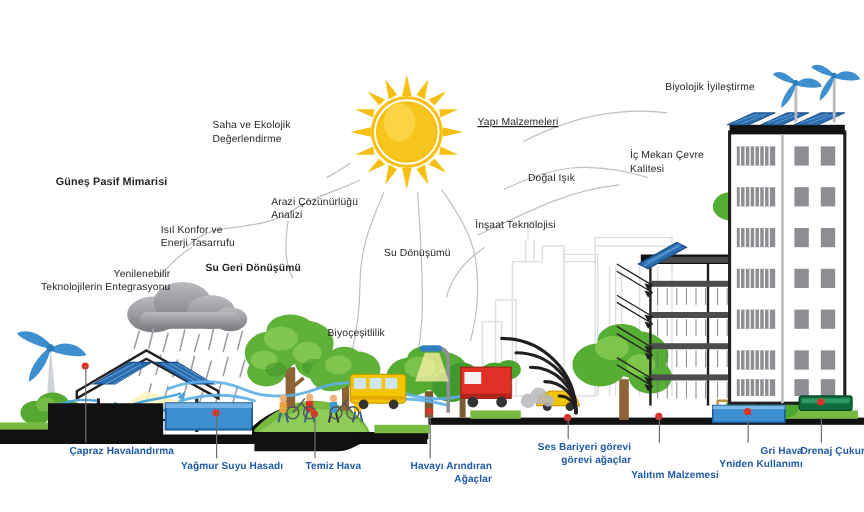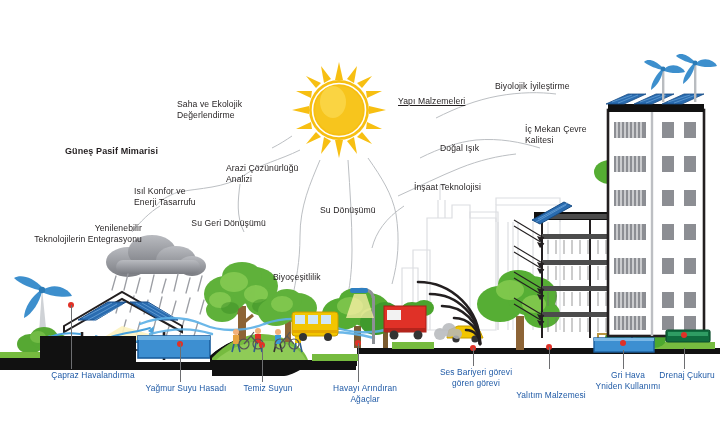--- a/index.html
+++ b/index.html
@@ -2,21 +2,21 @@
 <html><head>
 <meta charset="utf-8">
 <style>
   html,body{margin:0;padding:0;background:#ffffff;}
   body{width:720px;height:427px;overflow:hidden;font-family:"Liberation Sans",sans-serif;}
   #stage{position:relative;width:720px;height:427px;background:#ffffff;overflow:hidden;}
 
   
   .lbl{position:absolute;color:#231f20;font-size:8.6px;line-height:11px;white-space:pre-line;letter-spacing:.1px;}
   .lbl.bold{font-weight:bold;font-size:9px;}
-  .blbl{position:absolute;color:#1f5aa6;font-size:8.4px;line-height:10.5px;font-weight:normal;white-space:pre-line;text-align:center;letter-spacing:.1px;}
+  .blbl{position:absolute;color:#1f5aa6;font-size:8.4px;line-height:10.5px;font-weight:bold;white-space:pre-line;text-align:right;letter-spacing:.1px;}
 
   
   .abs{position:absolute;}
   svg{display:block;overflow:visible;}
 
   .leader{position:absolute;background:#6d6e71;width:1px;}
 </style>
 </head>
 <body>
 
@@ -600,53 +600,53 @@
   <div class="abs" style="left:68px;top:302px;width:6px;height:6px;border-radius:50%;background:#e03127;"></div>
   <div class="abs" style="left:177px;top:341px;width:6px;height:6px;border-radius:50%;background:#e03127;"></div>
   <div class="abs" style="left:259px;top:342px;width:6px;height:6px;border-radius:50%;background:#e03127;"></div>
   <div class="abs" style="left:355px;top:340px;width:6px;height:6px;border-radius:50%;background:#e03127;"></div>
   <div class="abs" style="left:470px;top:345px;width:6px;height:6px;border-radius:50%;background:#e03127;"></div>
   <div class="abs" style="left:546px;top:344px;width:6px;height:6px;border-radius:50%;background:#e03127;"></div>
   <div class="abs" style="left:620px;top:340px;width:6px;height:6px;border-radius:50%;background:#e03127;"></div>
   <div class="abs" style="left:681px;top:332px;width:6px;height:6px;border-radius:50%;background:#e03127;"></div>
 
   <div id="top-labels">
-      <div class="lbl bold" style="left: 28px; top: 146px; width: 130px; text-align: right;">Güneş Pasif Mimarisi</div>
+      <div class="lbl bold" style="left: 28px; top: 146px; width: 130px; text-align: center;">Güneş Pasif Mimarisi</div>
       <div class="lbl" style="left: 2px; top: 223px; width: 140px; text-align: right;">Yenilenebilir
 Teknolojilerin Entegrasyonu</div>
       <div class="lbl" style="left: 134px; top: 186px; width: 110px; text-align: left;">Isıl Konfor ve
 Enerji Tasarrufu</div>
-      <div class="lbl" style="left: 156px; top: 218px; width: 110px; text-align: right;">Su Geri Dönüşümü</div>
+      <div class="lbl" style="left: 156px; top: 218px; width: 110px; text-align: center; font-weight: bold;">Su Geri Dönüşümü</div>
       <div class="lbl" style="left: 177px; top: 99px; width: 115px; text-align: left;">Saha ve Ekolojik
 Değerlendirme</div>
       <div class="lbl" style="left: 226px; top: 163px; width: 115px; text-align: left;">Arazi Çözünürlüğü
 Analizi</div>
       <div class="lbl" style="left: 320px; top: 205px; width: 90px; text-align: left;">Su Dönüşümü</div>
       <div class="lbl" style="left: 273px; top: 272px; width: 80px; text-align: left;">Biyoçeşitlilik</div>
       <div class="lbl" style="left: 398px; top: 96px; width: 105px; text-align: left; text-decoration: underline;">Yapı Malzemeleri</div>
       <div class="lbl" style="left: 440px; top: 143px; width: 70px; text-align: left;">Doğal Işık</div>
-      <div class="lbl" style="left: 376px; top: 182px; width: 105px; text-align: right;">İnşaat Teknolojisi</div>
-      <div class="lbl" style="left: 495px; top: 67px; width: 120px; text-align: left; margin-top: 14px;">Biyolojik İyileştirme</div>
+      <div class="lbl" style="left: 396px; top: 182px; width: 105px; text-align: left;">İnşaat Teknolojisi</div>
+      <div class="lbl" style="left: 509px; top: 67px; width: 120px; text-align: right;">Biyolojik İyileştirme</div>
       <div class="lbl" style="left: 525px; top: 124px; width: 110px; text-align: left;">İç Mekan Çevre
 Kalitesi</div>
     </div>
 
   <div id="bottom-callouts">
       <div class="leader" style="left: 71px; top: 305px; height: 64px;"></div>
       <div class="blbl" style="left: 41px; top: 370px; width: 104px;">Çapraz Havalandırma</div>
       <div class="leader" style="left: 180px; top: 343px; height: 39px;"></div>
       <div class="blbl" style="left: 136px; top: 383px; width: 100px;">Yağmur Suyu Hasadı</div>
       <div class="leader" style="left: 262px; top: 345px; height: 37px;"></div>
-      <div class="blbl" style="left: 235px; top: 383px; width: 66px;">Temiz Suyun</div>
+      <div class="blbl" style="left: 235px; top: 383px; width: 66px;">Temiz Hava</div>
       <div class="leader" style="left: 358px; top: 343px; height: 39px;"></div>
       <div class="blbl" style="left: 320px; top: 383px; width: 90px;">Havayı Arındıran
 Ağaçlar</div>
       <div class="leader" style="left: 473px; top: 348px; height: 18px;"></div>
       <div class="blbl" style="left: 426px; top: 367px; width: 100px;">Ses Bariyeri görevi
-gören görevi</div>
+görevi ağaçlar</div>
       <div class="leader" style="left: 549px; top: 347px; height: 22px;"></div>
       <div class="blbl" style="left: 503px; top: 370px; width: 96px; margin-top: 20px;">Yalıtım Malzemesi</div>
       <div class="leader" style="left: 623px; top: 350px; height: 19px;"></div>
       <div class="blbl" style="left: 587px; top: 370px; width: 82px;"><span>Gri Hava</span><br><span class="err">Yniden Kullanımı</span></div>
       <div class="leader" style="left: 684px; top: 348px; height: 21px;"></div>
       <div class="blbl" style="left: 648px; top: 370px; width: 78px;">Drenaj Çukuru</div>
     </div>
 
 </div>
 

